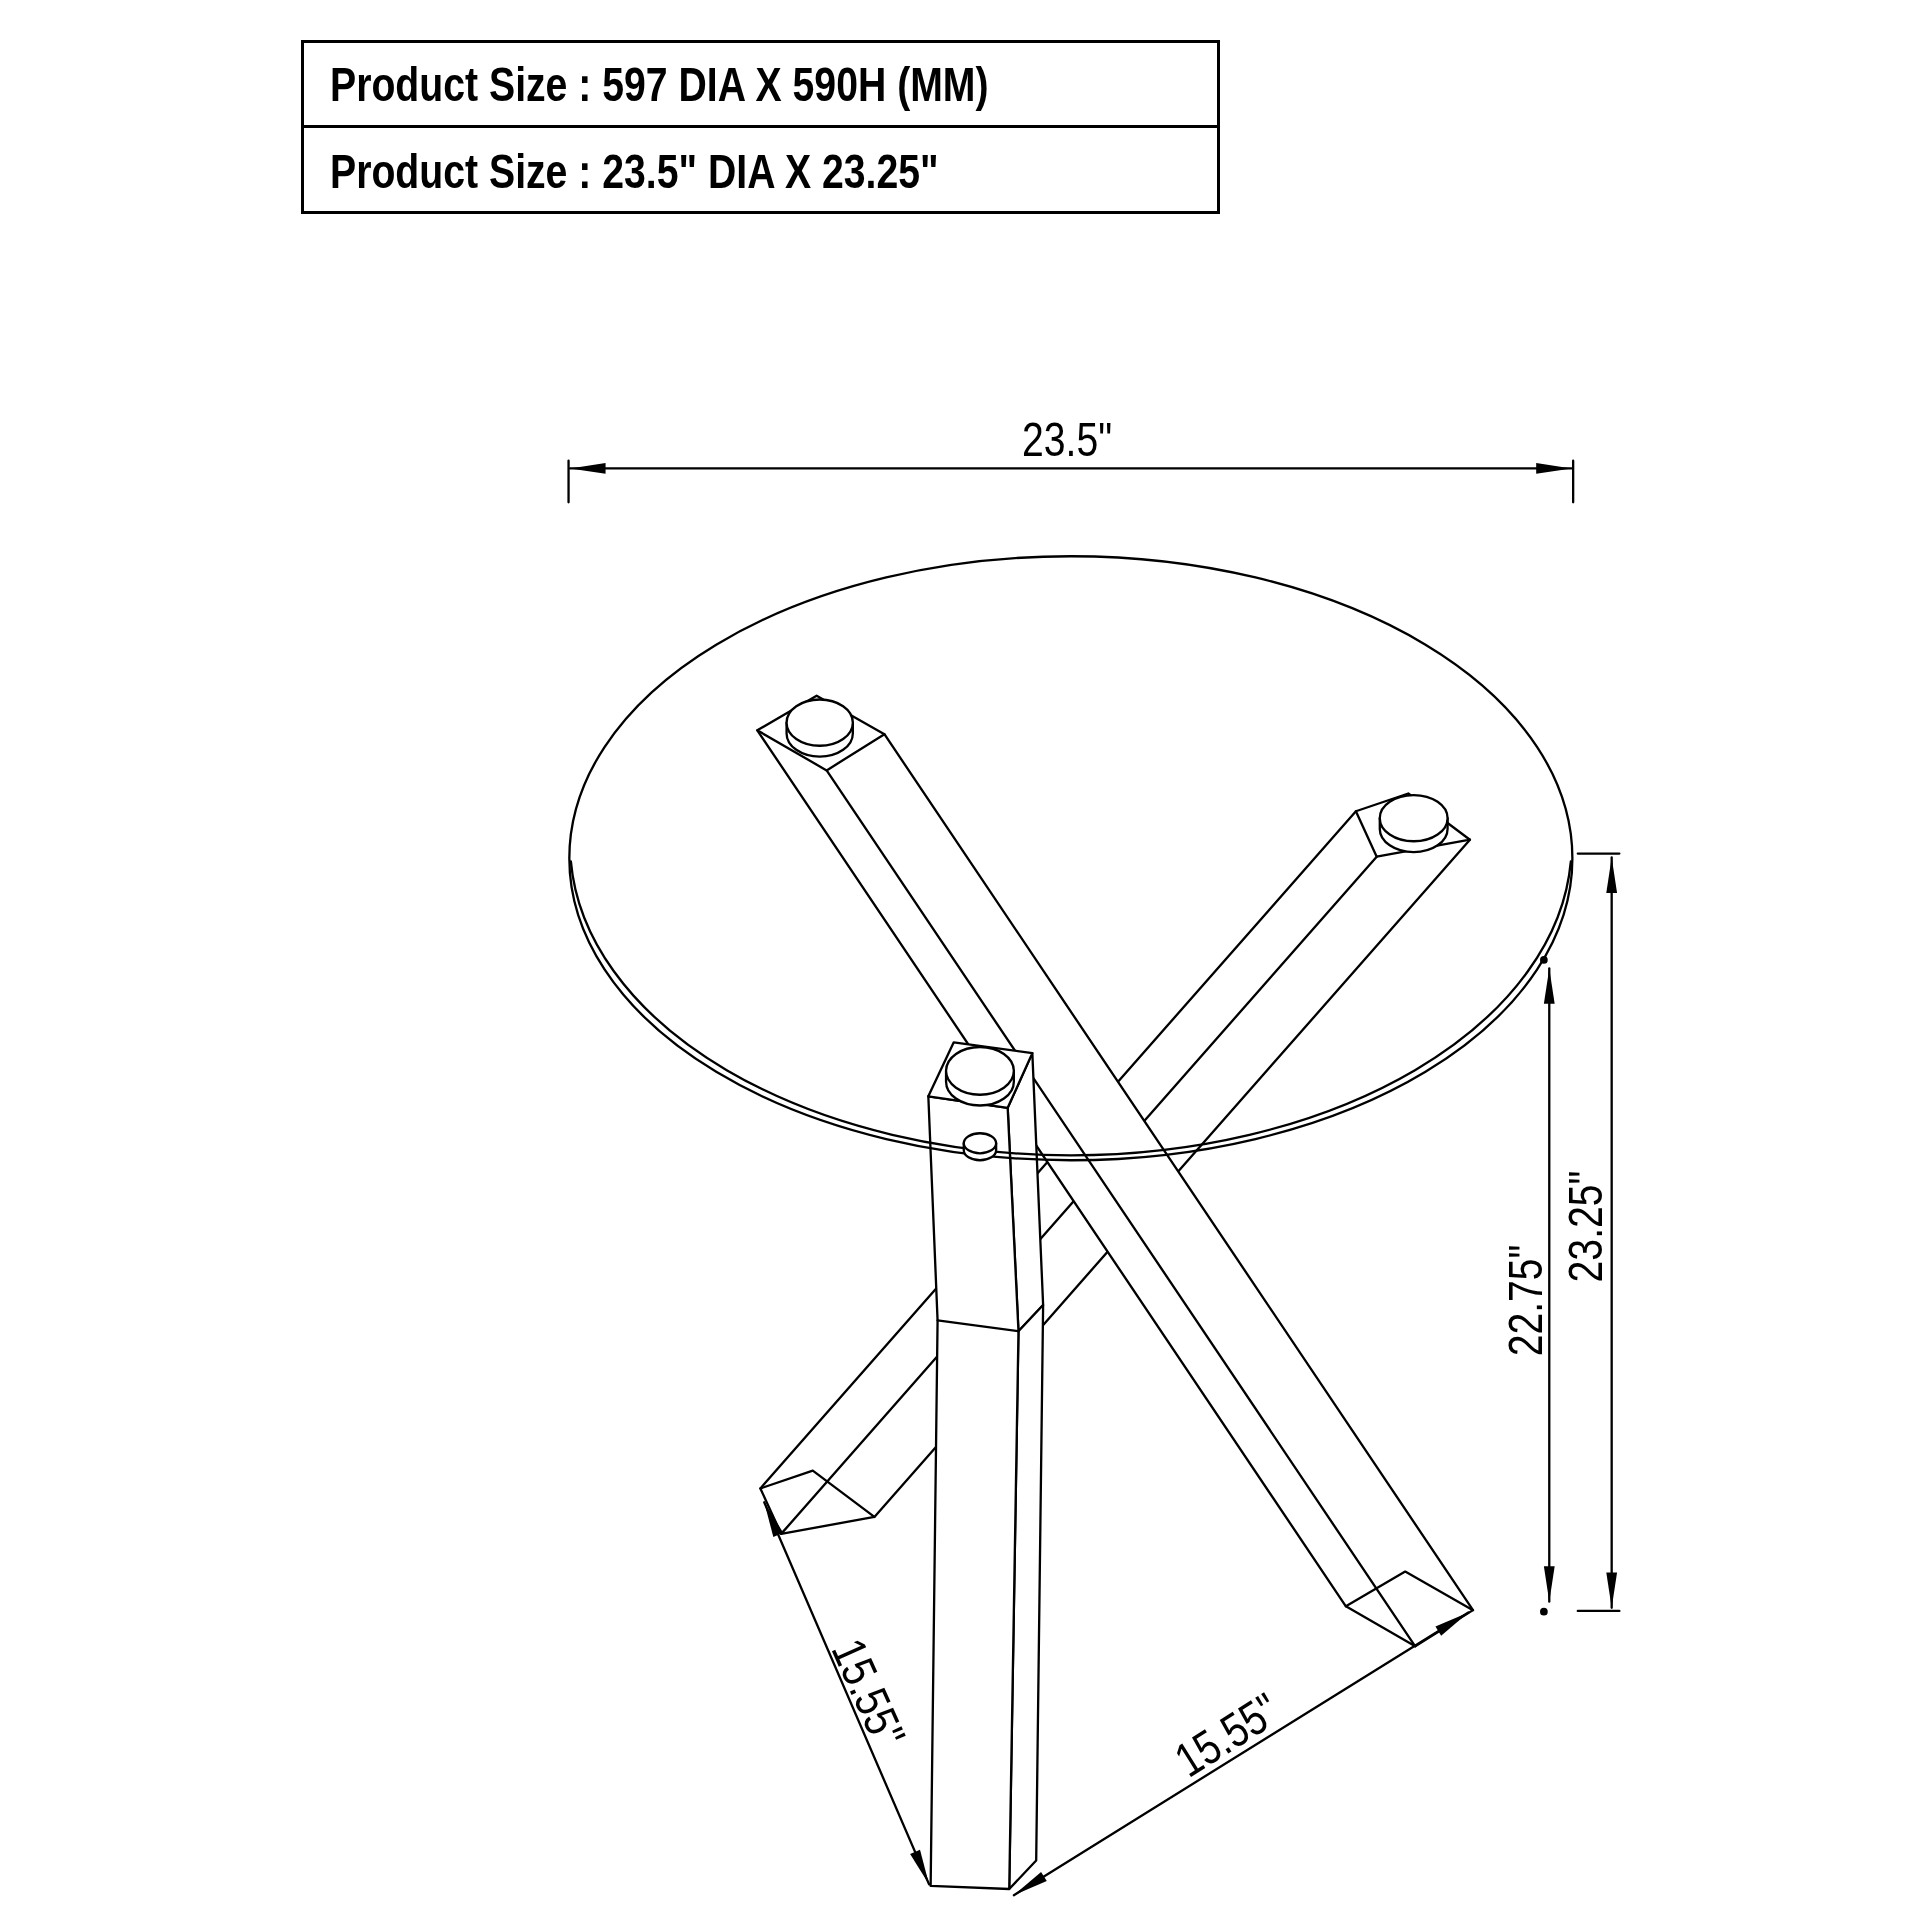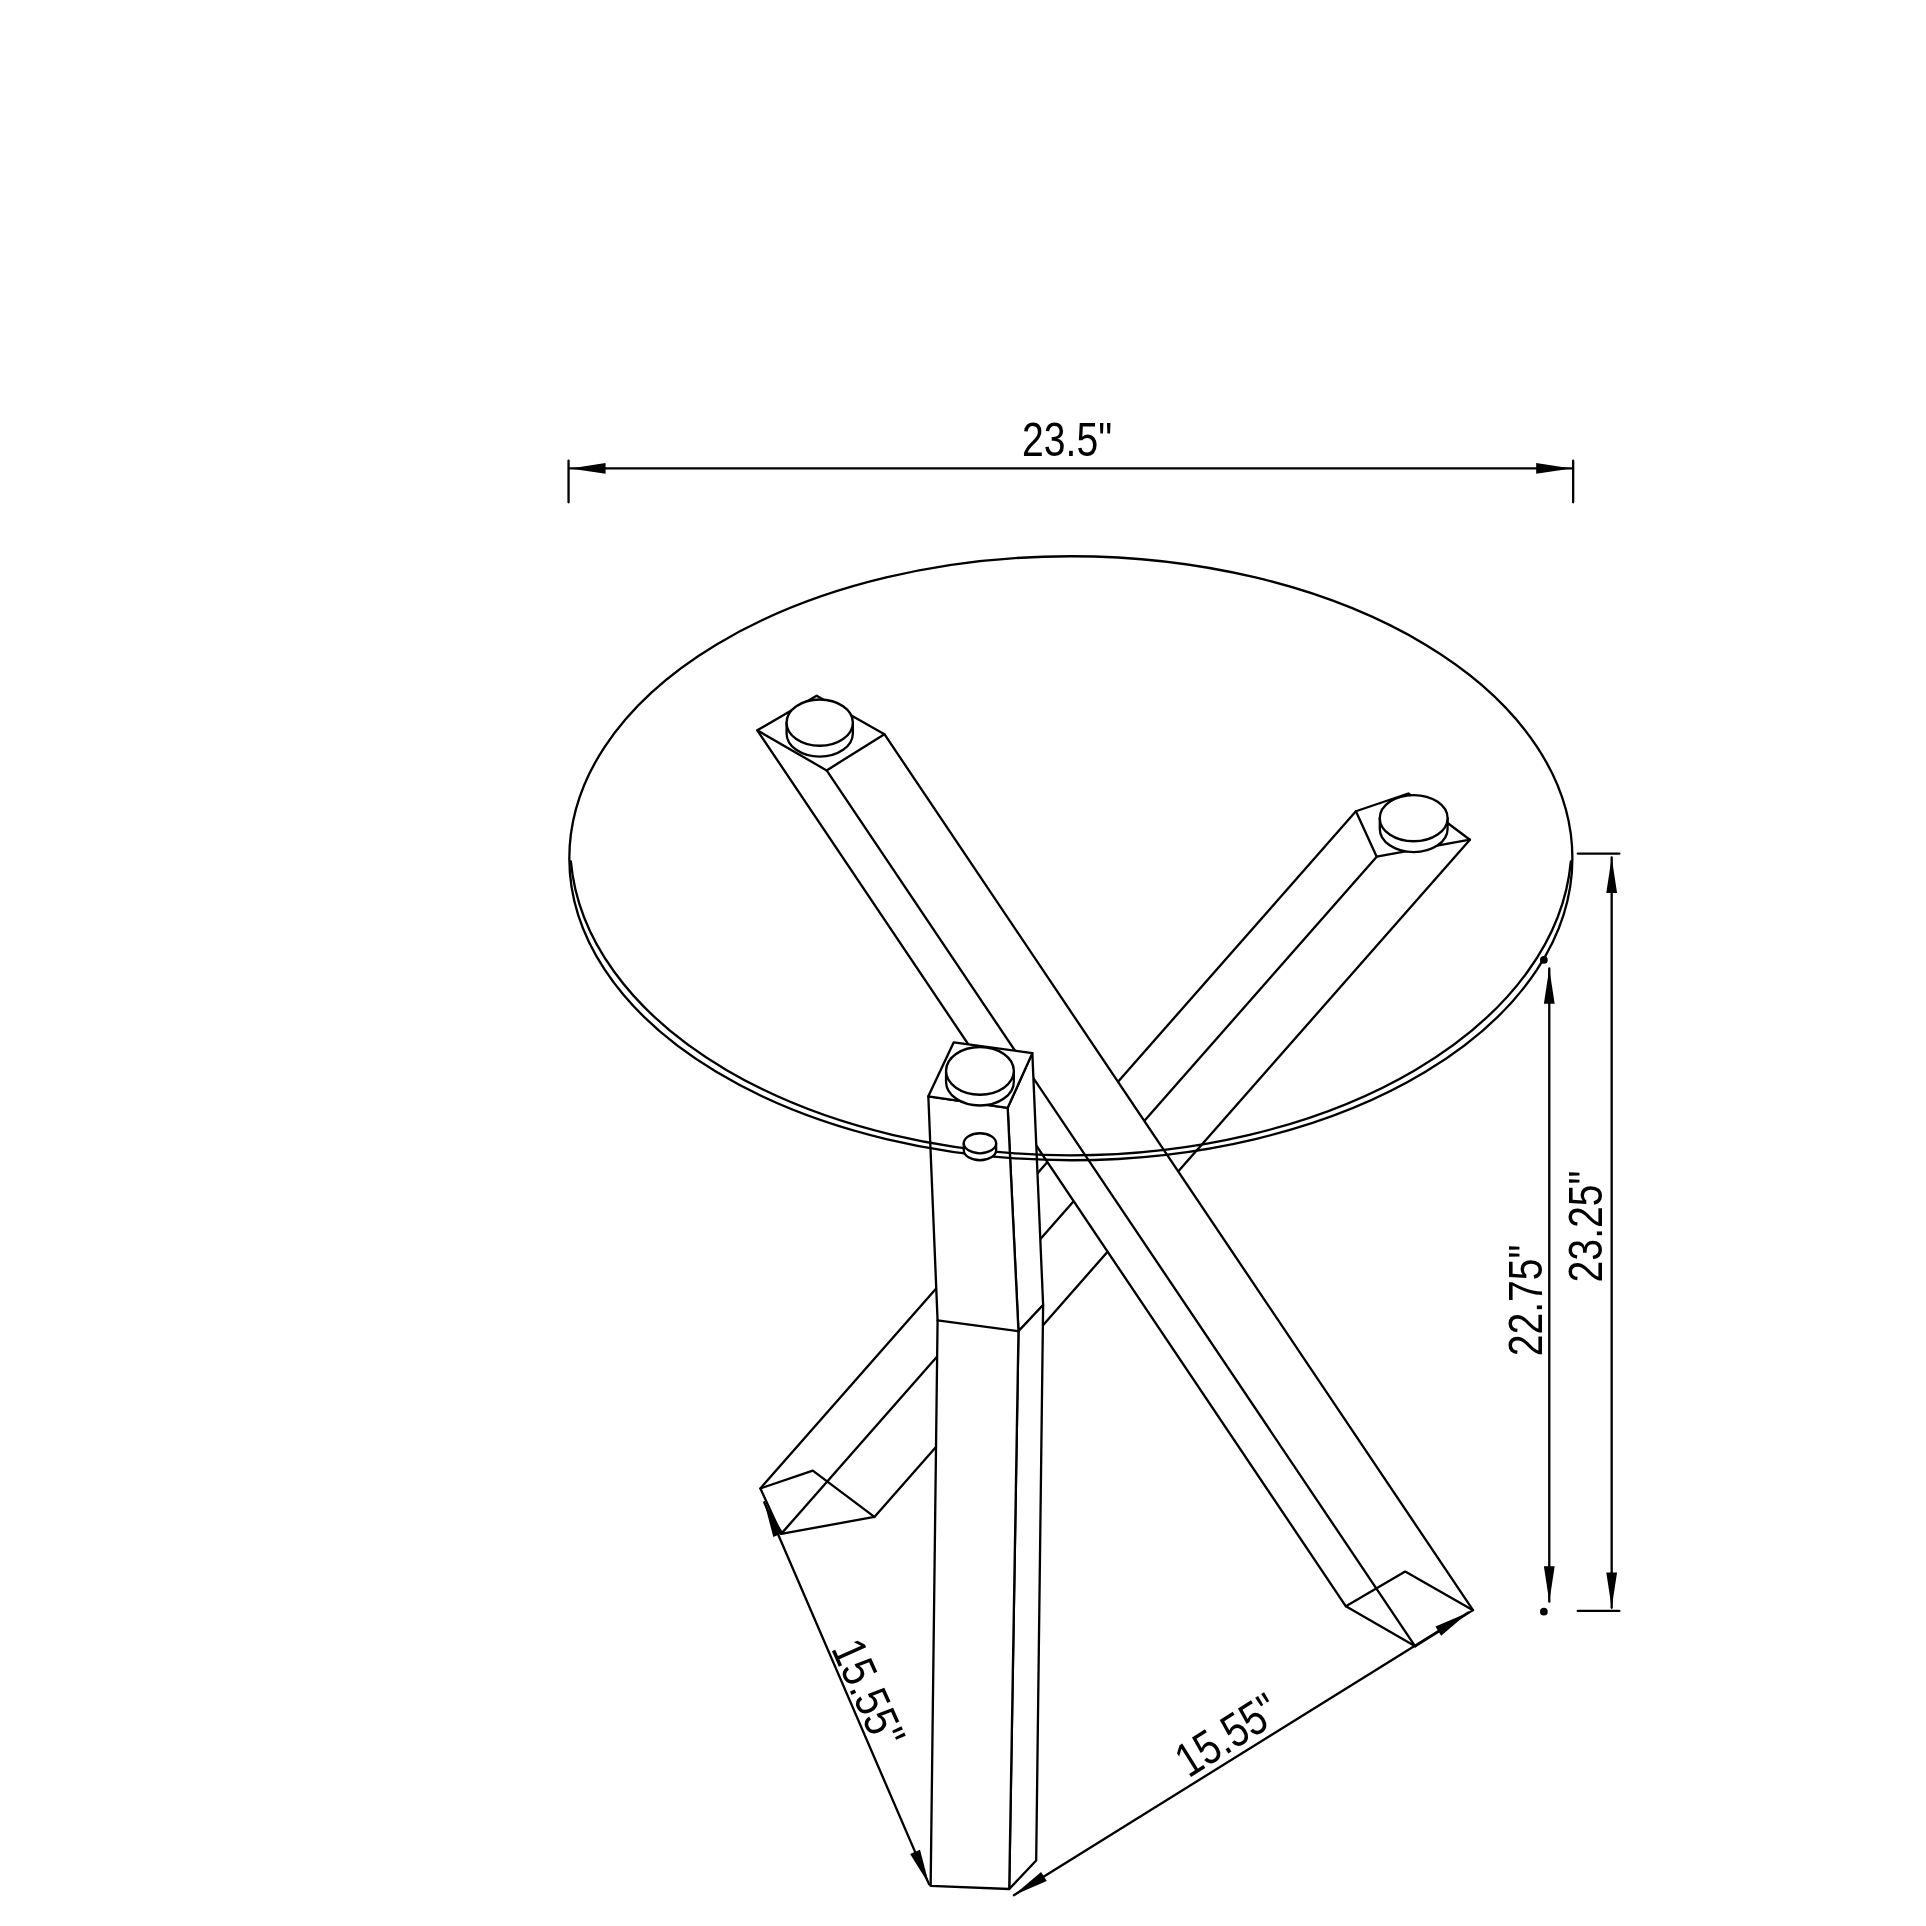--- a/index.html
+++ b/index.html
@@ -38,20 +38,28 @@
     font-family:"Liberation Sans",sans-serif;
     font-size:62px;
     fill:#000;
   }
 </style>
 </head>
 <body>
 
 <div class="canvas">
 
+  <div class="spec-box">
+    <div class="spec-row first">
+      <span class="spec-text">Product Size : 597 DIA X 590H (MM)</span>
+    </div>
+    <div class="spec-row second">
+      <span class="spec-text">Product Size : 23.5" DIA X 23.25"</span>
+    </div>
+  </div>
 
   <svg width="1926" height="1926" viewBox="0 0 2500 2500">
     <defs>
       <marker id="arr" viewBox="0 0 50 18" refX="48" refY="9" markerWidth="50" markerHeight="18" markerUnits="userSpaceOnUse" orient="auto-start-reverse">
         <path d="M 48 9 L 2 16 L 2 2 Z" fill="#000"></path>
       </marker>
     </defs>
 
     <g stroke="#000" stroke-width="3" fill="none" stroke-linejoin="round" stroke-linecap="round">
 

